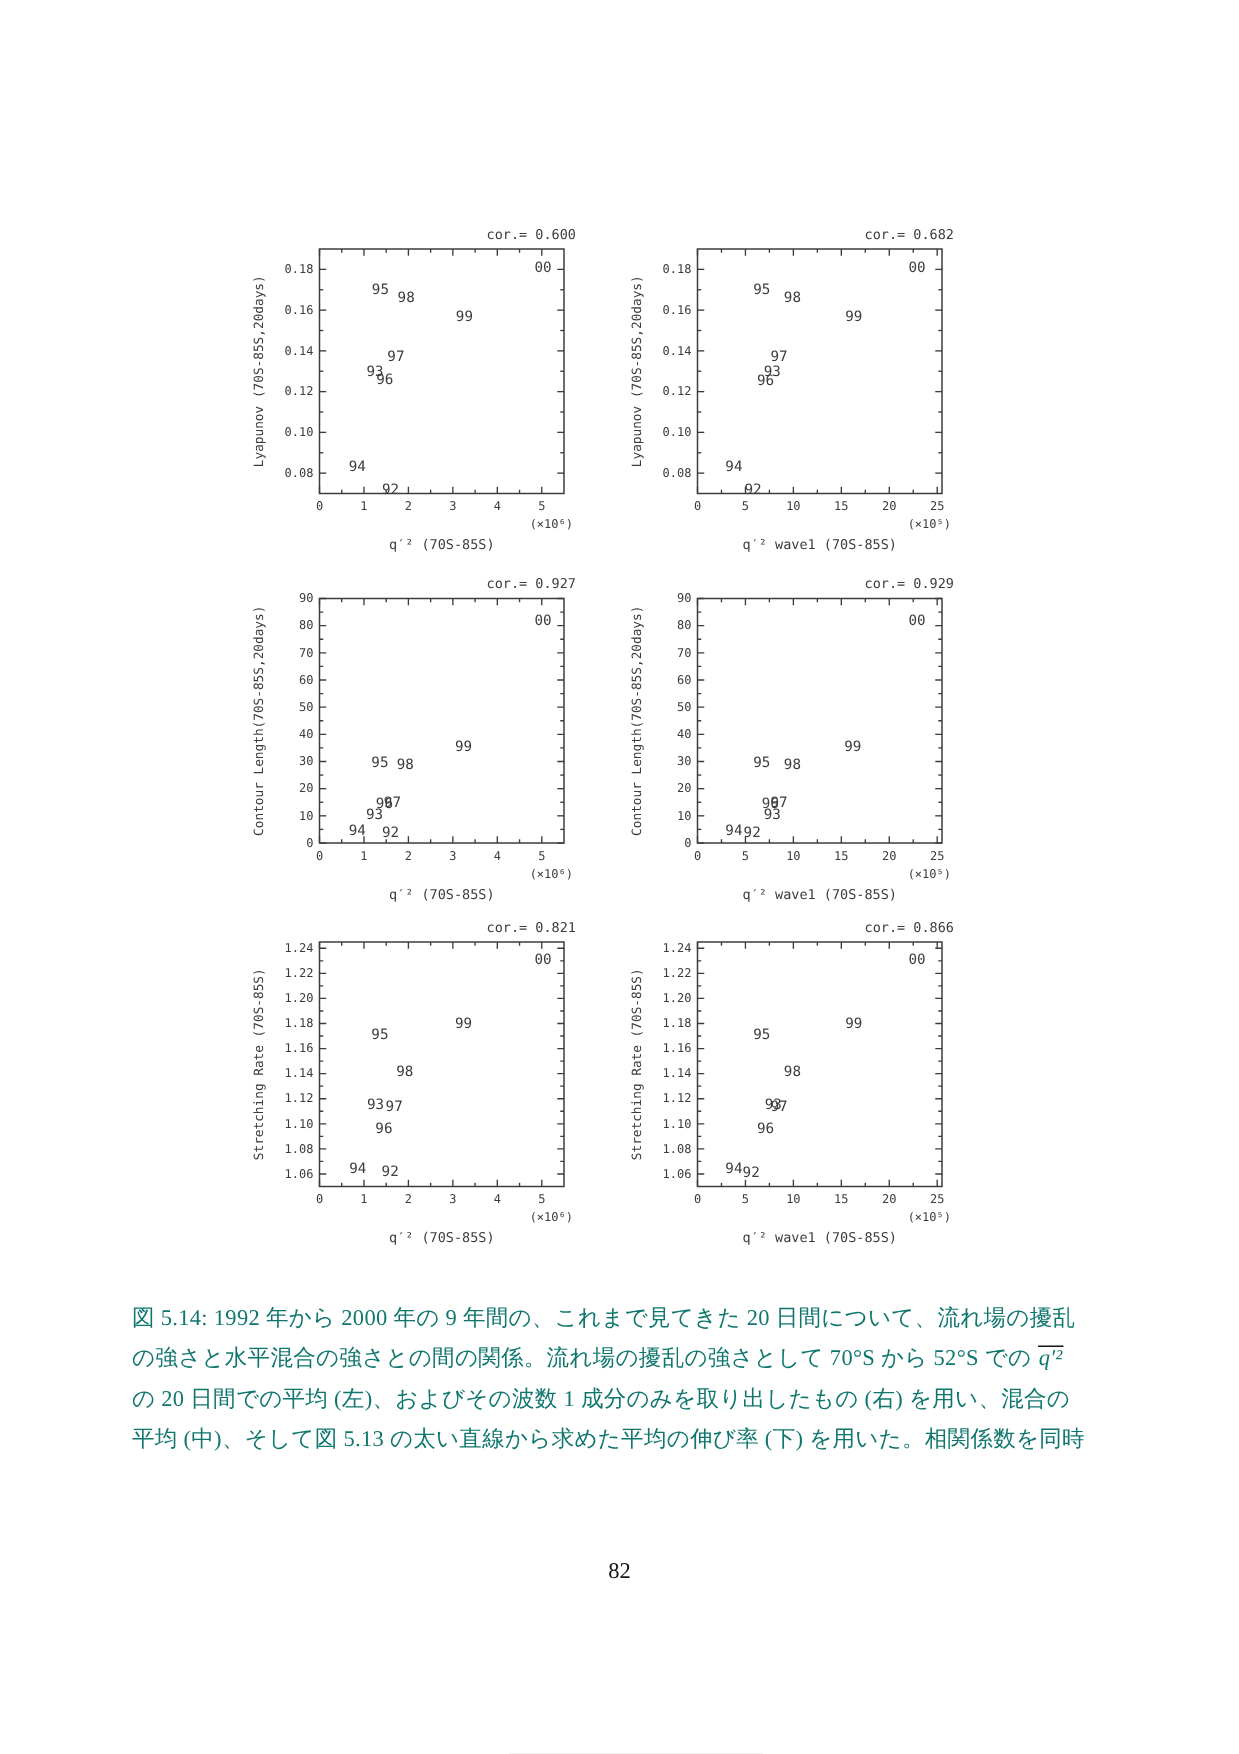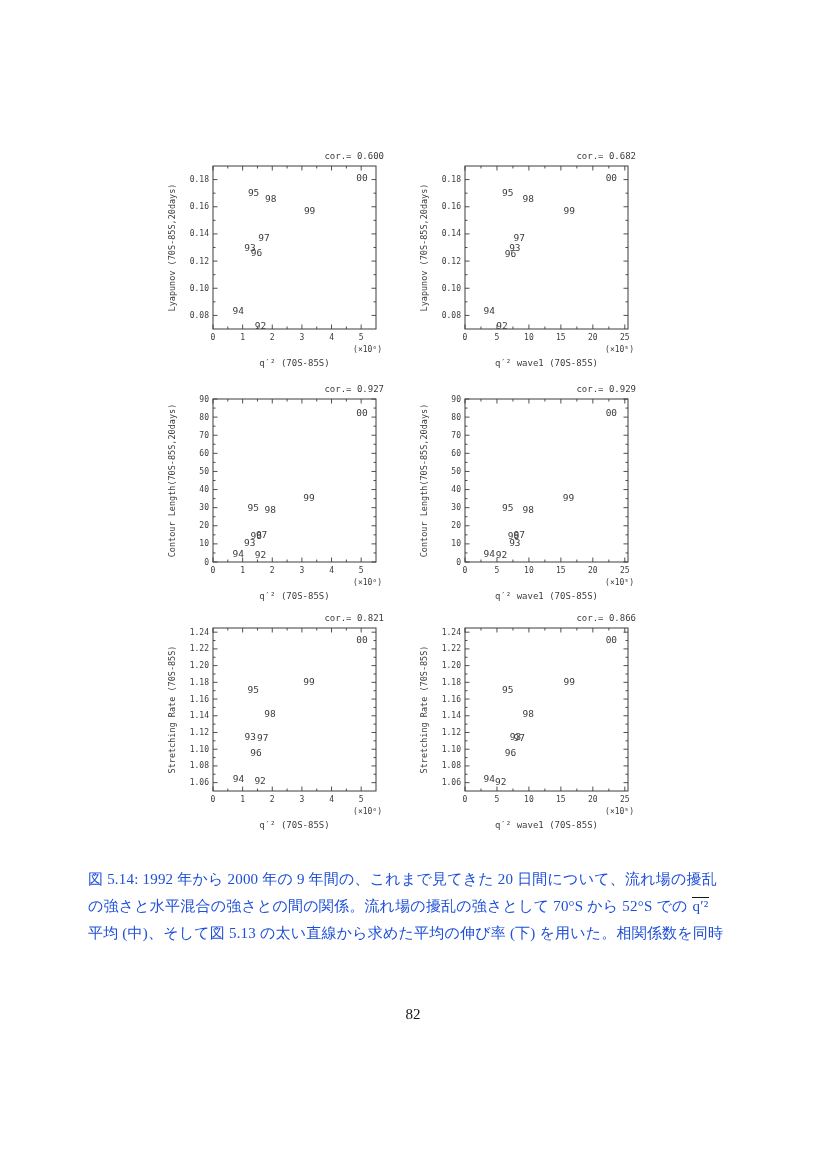--- a/index.html
+++ b/index.html
@@ -15,30 +15,31 @@
   .panel{position:absolute;}
   .panel svg text{
     font-family:"DejaVu Sans Mono","Liberation Mono",monospace;
   }
   .caption{
     position:absolute;
     left:88px;top:866px;width:690px;
     font-size:15px;
     line-height:27px;
     letter-spacing:0.2px;
-    color:#1d4ed8;
+    color:#0f766e;
   }
   .cap-line{white-space:nowrap;}
   .qbar{
+    font-style:italic;
     border-top:1px solid #151515;
     padding:0 1px;
   }
   .pageno{
     position:absolute;
-    left:0;top:1006px;width:826px;
+    left:0;top:1040px;width:826px;
     text-align:center;
     font-size:15px;
     color:#151515;
   }
 </style>
 </head>
 <body>
 
 <div class="page">
 
@@ -565,18 +566,19 @@
             <text x="-38" y="81.5" fill="#3c3c3c" font-size="8.5" text-anchor="middle" transform="rotate(-90 -38 81.5)">Stretching Rate (70S-85S)</text>
             <text x="81.5" y="200" fill="#3c3c3c" font-size="9" text-anchor="middle">q′² wave1 (70S-85S)</text>
             <text x="169" y="186" fill="#3c3c3c" font-size="8" text-anchor="end">(×10⁵)</text>
           </g>
         </svg></div>
     </div>
 
   <div class="caption">
     <div class="cap-line">図 5.14: 1992 年から 2000 年の 9 年間の、これまで見てきた 20 日間について、流れ場の擾乱</div>
     <div class="cap-line"><span>の強さと水平混合の強さとの間の関係。流れ場の擾乱の強さとして 70°S から 52°S での </span><span class="qbar">q′²</span></div>
+    <div class="cap-line">の 20 日間での平均 (左)、およびその波数 1 成分のみを取り出したもの (右) を用い、混合の</div>
     <div class="cap-line">平均 (中)、そして図 5.13 の太い直線から求めた平均の伸び率 (下) を用いた。相関係数を同時</div>
   </div>
 
   <div class="pageno">82</div>
 
 </div>
 
 </body></html>

